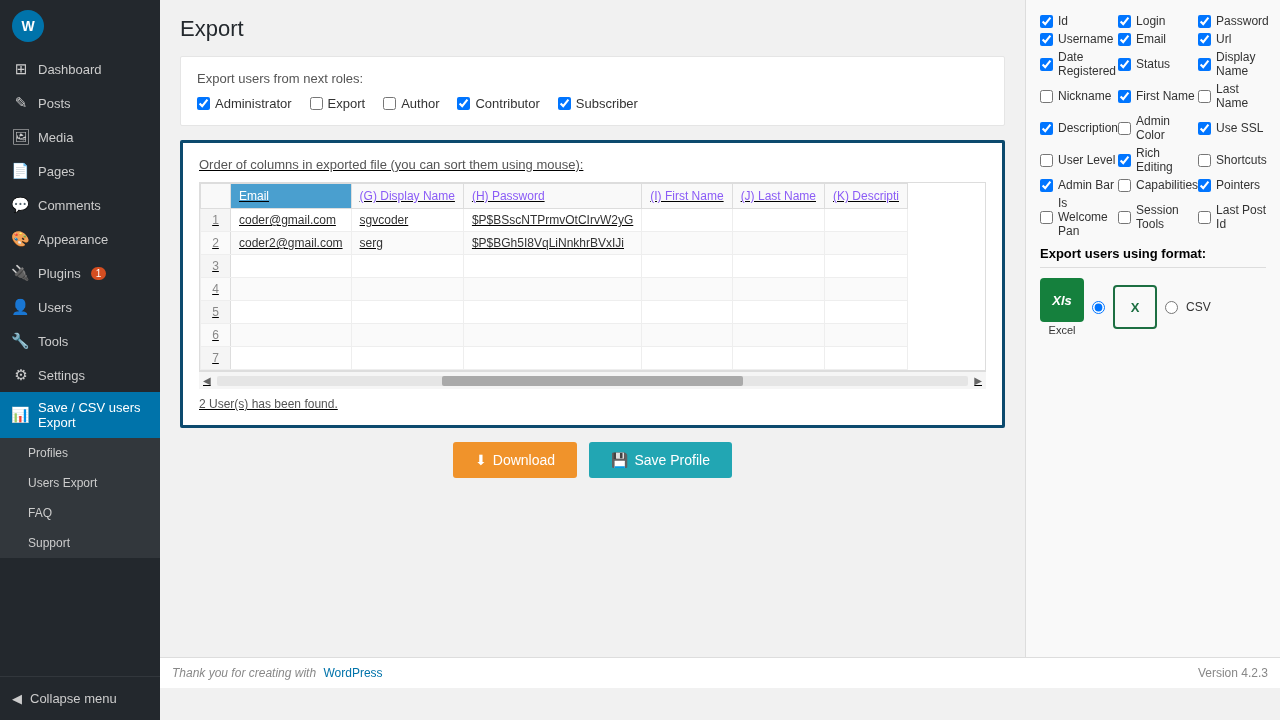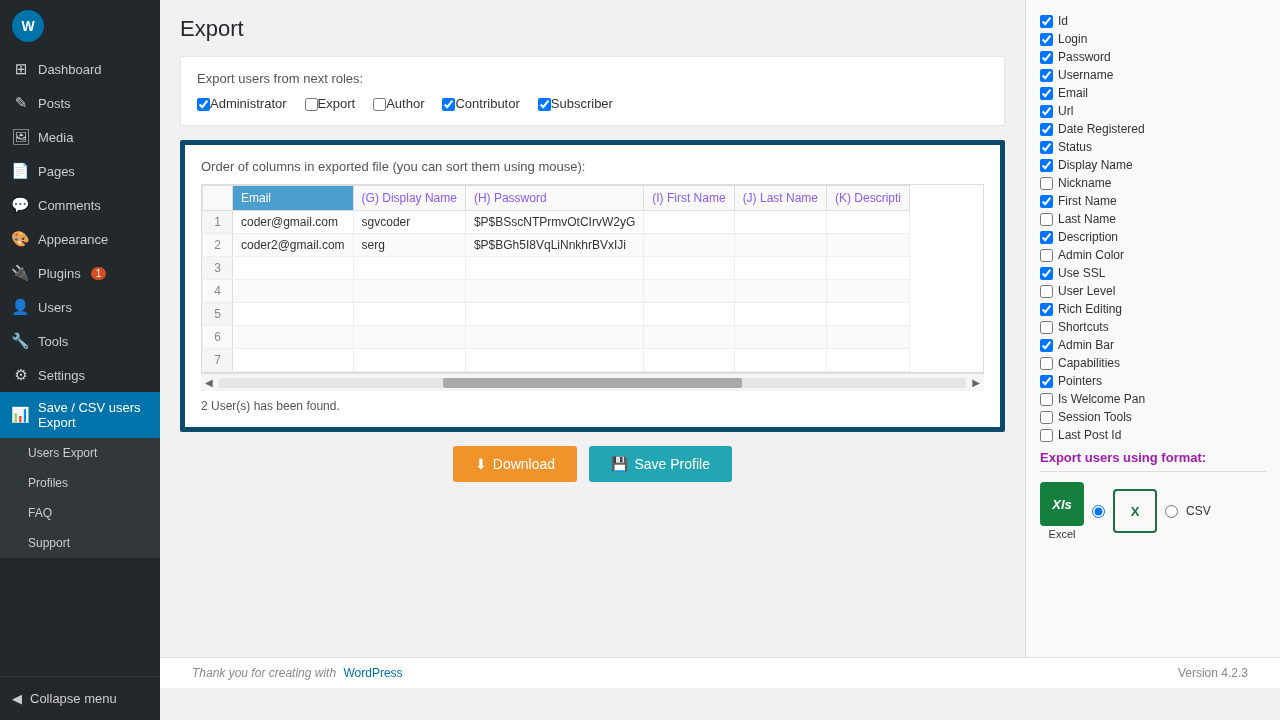--- a/index.html
+++ b/index.html
@@ -57,56 +57,56 @@
 
     
     .page-title { font-size: 22px; font-weight: 400; color: #23282d; margin-bottom: 14px; }
 
     
     .section-box { background: #fff; border: 1px solid #e5e5e5; margin-bottom: 14px; padding: 14px 16px; border-radius: 2px; }
     .section-label { color: #555; margin-bottom: 10px; font-size: 13px; }
 
     
     .checkbox-row { display: flex; gap: 18px; flex-wrap: wrap; align-items: center; }
-    .checkbox-item { display: flex; align-items: flex-end; font-size: 13px; color: #333; }
+    .checkbox-item { display: flex; align-items: center; gap: 5px; font-size: 13px; color: #333; }
     .checkbox-item input[type=checkbox] { cursor: pointer; }
 
     
-    .table-section { background: #fff; border: 5px solid #0c4a6e; padding: 14px 16px; border-radius: 2px; margin-bottom: 14px; }
+    .table-section { background: #fff; border: 3px solid #0c4a6e; padding: 14px 16px; border-radius: 2px; margin-bottom: 14px; text-decoration: underline; }
     .table-label { color: #555; margin-bottom: 10px; font-size: 13px; }
     .table-wrapper { overflow-x: auto; max-height: 200px; overflow-y: auto; border: 1px solid #ddd; }
     table { border-collapse: collapse; font-size: 12px; min-width: 600px; }
     th { background: #f9f9f9; border: 1px solid #ddd; padding: 5px 8px; text-align: left; font-weight: 500; color: #8b5cf6; white-space: nowrap; }
     th.selected { background: #4a9fcf; color: #fff; }
     td { border: 1px solid #eee; padding: 4px 8px; color: #333; white-space: nowrap; }
     tr:nth-child(even) td { background: #fafafa; }
     .row-num { background: #f5f5f5; color: #888; border-right: 1px solid #ddd; text-align: center; width: 30px; }
     .scrollbar-row { background: #f5f5f5; border-top: 1px solid #ddd; padding: 3px 4px; display: flex; align-items: center; gap: 2px; }
     .scroll-arrow { color: #666; cursor: pointer; font-size: 10px; }
     .scroll-track { flex: 1; height: 10px; background: #e5e5e5; border-radius: 2px; position: relative; margin: 0 4px; }
     .scroll-thumb { position: absolute; left: 30%; width: 40%; height: 100%; background: #aaa; border-radius: 2px; }
     .found-text { font-size: 12px; color: #555; margin-top: 8px; }
 
     
     .action-buttons { display: flex; gap: 12px; justify-content: center; margin-top: 8px; margin-bottom: 20px; }
     .btn-download { background: #f0932b; color: #fff; border: none; padding: 10px 22px; border-radius: 3px; font-size: 14px; cursor: pointer; display: flex; align-items: center; gap: 6px; }
     .btn-save { background: #22a6b3; color: #fff; border: none; padding: 10px 22px; border-radius: 3px; font-size: 14px; cursor: pointer; display: flex; align-items: center; gap: 6px; }
 
     
-    #footer { background: #fff; border-top: 1px solid #ddd; padding: 8px 32px; display: flex; justify-content: space-between; font-size: 12px; color: #888; flex-shrink: 0; }
+    #footer { background: #fff; border-top: 1px solid #ddd; padding: 8px 12px; display: flex; justify-content: space-between; font-size: 12px; color: #888; flex-shrink: 0; }
     #footer a { color: #0073aa; text-decoration: none; }
     #footer .italic { font-style: italic; }
 
     
     .panel-title { font-size: 14px; font-weight: 600; color: #23282d; margin-bottom: 12px; border-bottom: 1px solid #ddd; padding-bottom: 6px; }
-    .fields-grid { display: grid; grid-template-columns: 1fr; gap: 4px 0; margin-bottom: 0; }
+    .fields-grid { display: grid; grid-template-columns: 1fr 1fr 1fr; gap: 4px 0; margin-bottom: 0; }
     .field-item { display: flex; align-items: center; gap: 5px; font-size: 12px; color: #333; }
     .field-item input[type=checkbox] { cursor: pointer; }
     .format-section { margin-top: 8px; }
-    .format-title { font-size: 13px; font-weight: 600; color: #a21caf; margin-bottom: 10px; border-bottom: 1px solid #ddd; padding-bottom: 6px; }
+    .format-title { font-size: 13px; font-weight: 600; color: #000000; margin-bottom: 10px; border-bottom: 1px solid #ddd; padding-bottom: 6px; }
     .format-options { display: flex; align-items: center; gap: 8px; }
     .format-icon { display: flex; flex-direction: column; align-items: center; cursor: pointer; }
     .excel-icon { width: 44px; height: 44px; background: #1d6f42; border-radius: 4px; display: flex; align-items: center; justify-content: center; color: white; font-weight: bold; font-size: 18px; position: relative; }
     .excel-icon-alt { width: 44px; height: 44px; border: 2px solid #1d6f42; border-radius: 4px; display: flex; align-items: center; justify-content: center; color: #1d6f42; font-weight: bold; font-size: 18px; }
     .format-label { font-size: 11px; color: #333; margin-top: 2px; }
     .radio-btn { cursor: pointer; }
     .csv-label { font-size: 12px; color: #333; font-weight: 500; }
 
     
     #topbar { background: #000; height: 28px; flex-shrink: 0; }
@@ -161,24 +161,24 @@
     <div class="sidebar-item">
       <span class="sidebar-icon">⚙</span>
       <span>Settings</span>
     </div>
     <div class="sidebar-item active">
       <span class="sidebar-icon">📊</span>
       <span>Save / CSV users Export</span>
     </div>
     <div class="sidebar-submenu">
       <div class="sidebar-item">
+        <span>Profiles</span>
+      </div>
+      <div class="sidebar-item">
         <span>Users Export</span>
-      </div>
-      <div class="sidebar-item">
-        <span>Profiles</span>
       </div>
       <div class="sidebar-item">
         <span>FAQ</span>
       </div>
       <div class="sidebar-item">
         <span>Support</span>
       </div>
     </div>
   </nav>
   <div class="sidebar-footer">

